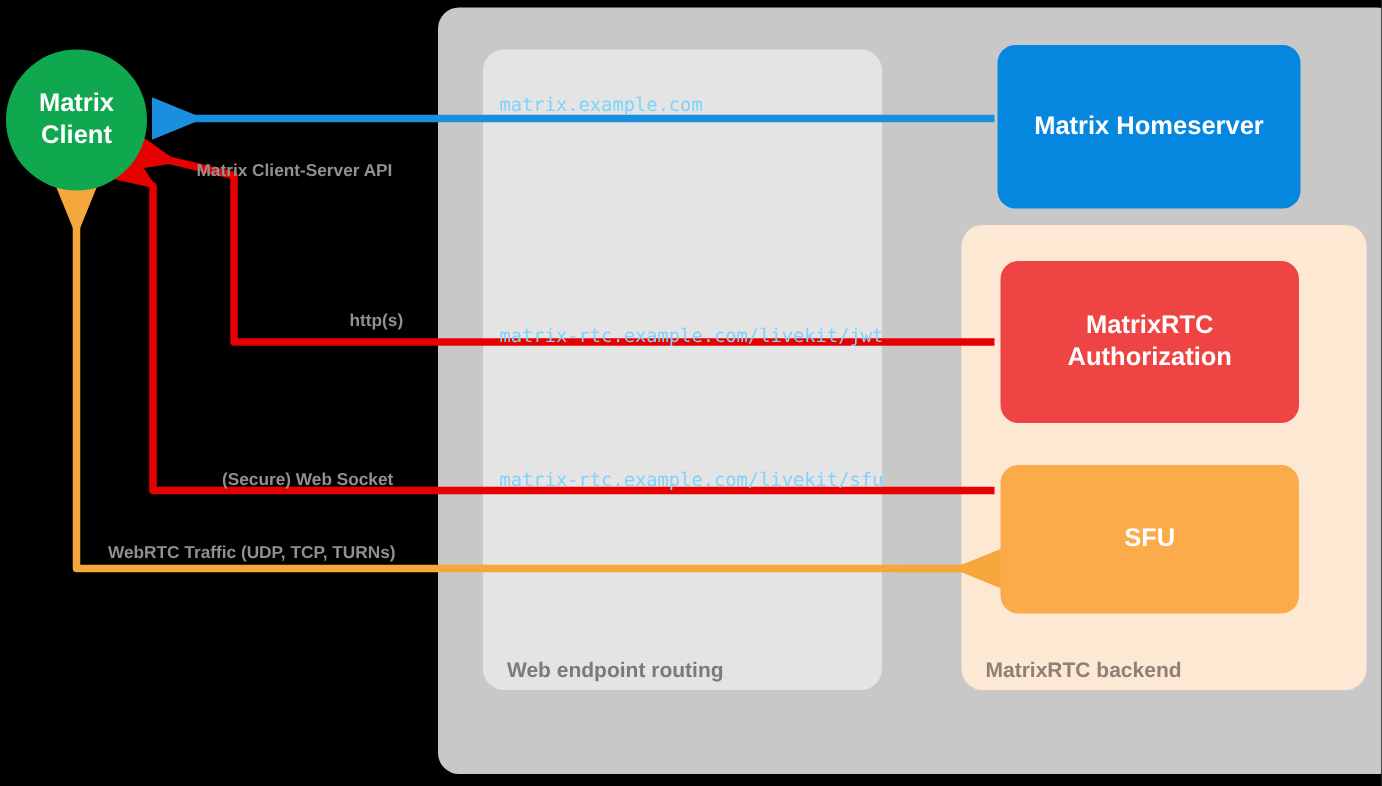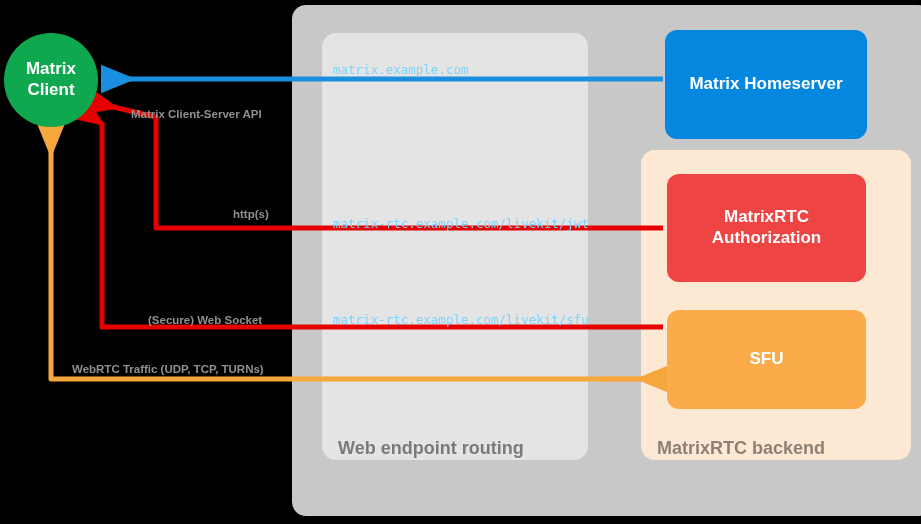--- a/index.html
+++ b/index.html
@@ -103,21 +103,21 @@
     display: flex;
     align-items: center;
     justify-content: center;
     text-align: center;
     z-index: 4;
   }
   
   .caption {
     position: absolute;
     font-weight: bold;
-    font-size: 18px;
+    font-size: 14px;
     color: #7a7a7a;
     white-space: nowrap;
   }
   .caption-web {
     left: 338px;
     top: 438px;
   }
   .caption-backend {
     left: 657px;
     top: 438px;

